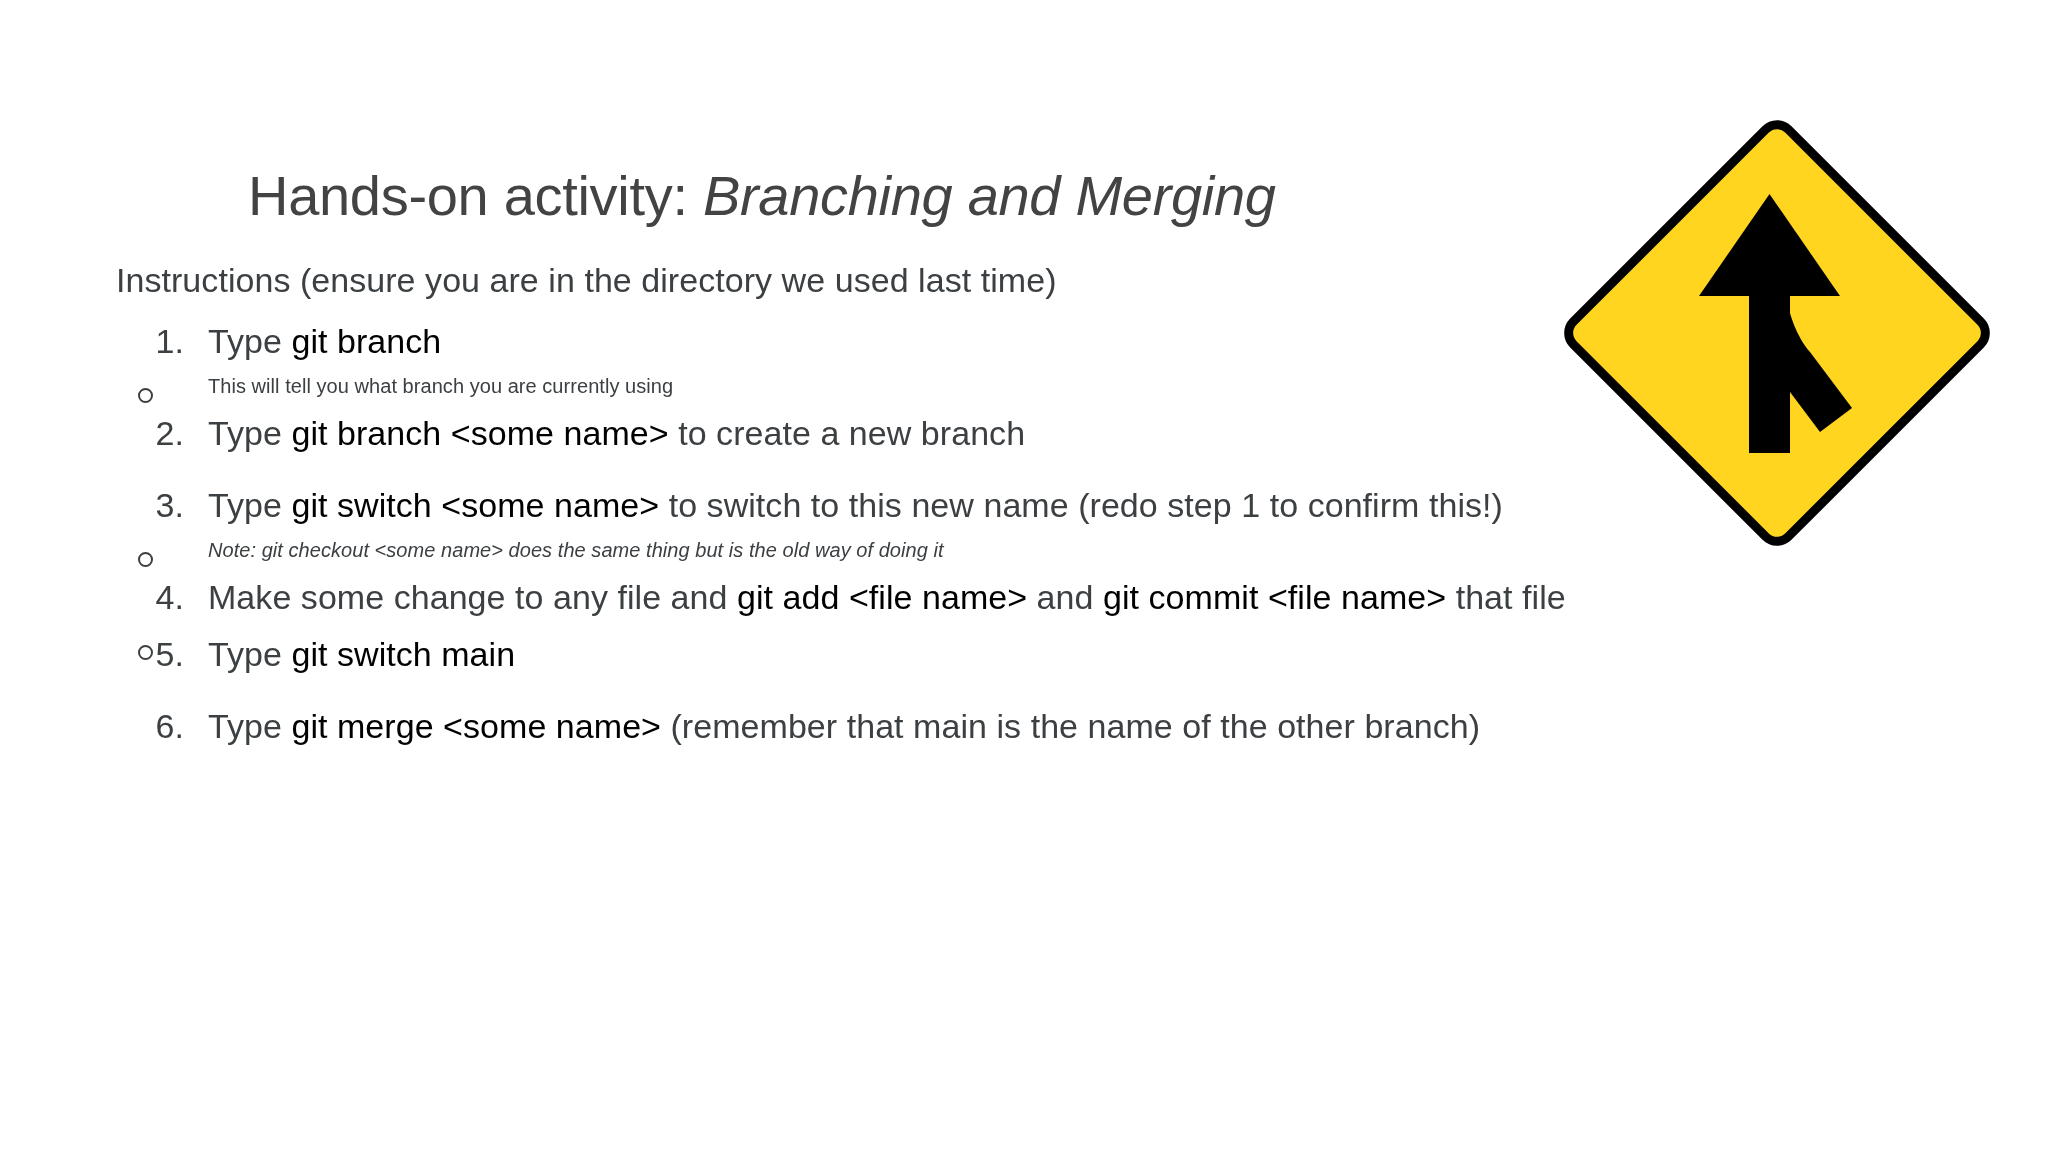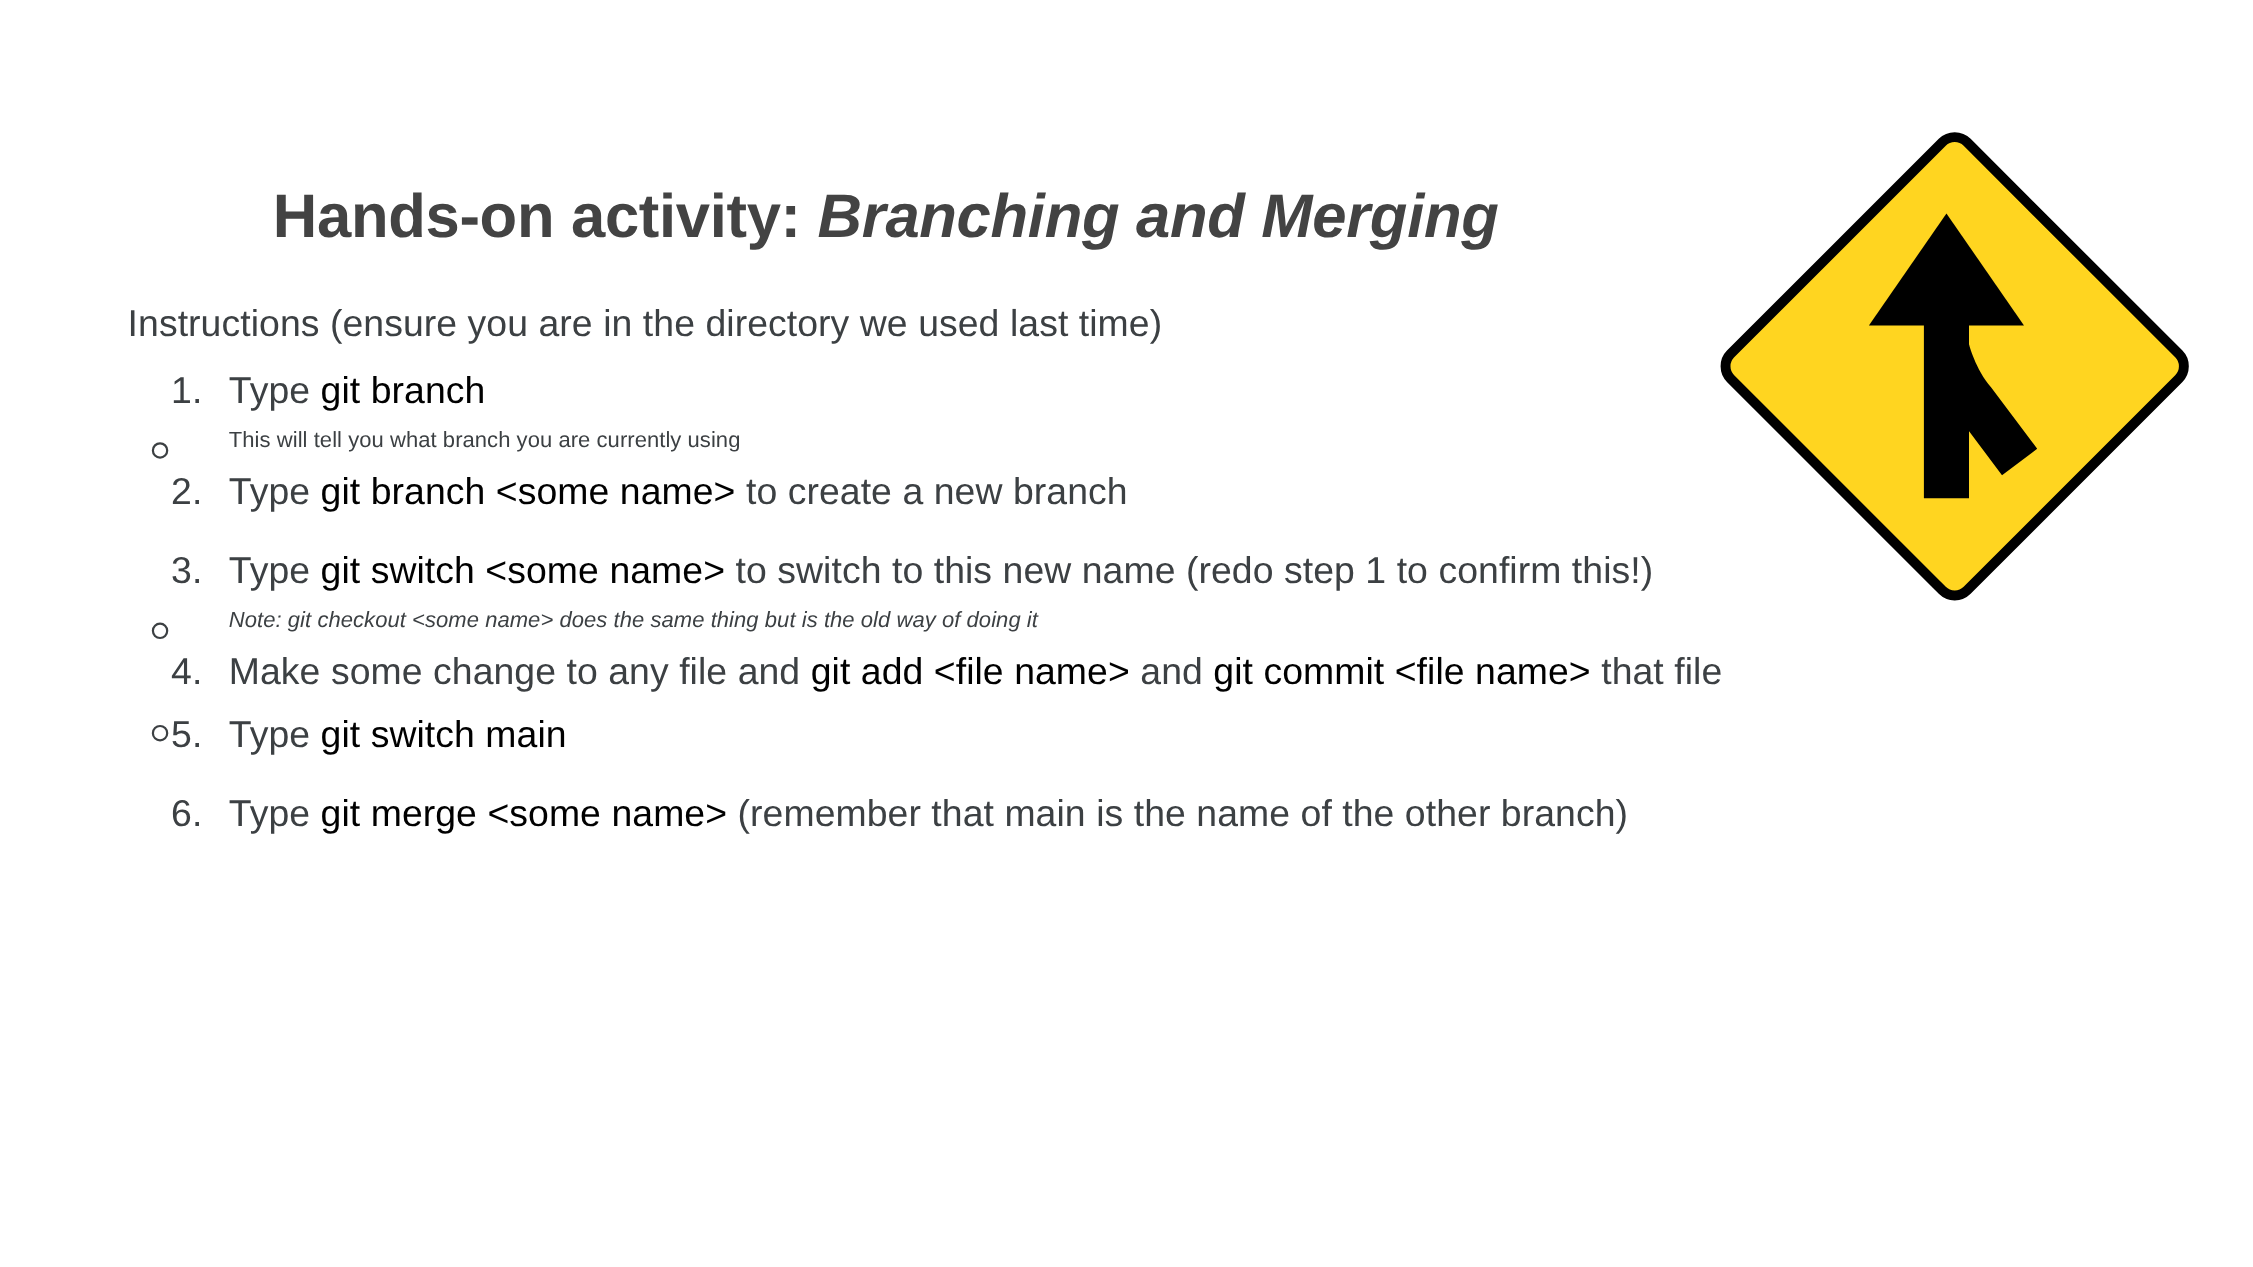--- a/index.html
+++ b/index.html
@@ -23,34 +23,34 @@
     background: #ffffff;
   }
 
   
   .slide-title {
     position: absolute;
     left: 248px;
     top: 126px;
     font-size: 56px;
     line-height: 1.15;
-    font-weight: 700;
+    font-weight: 400;
     color: #434343;
     white-space: nowrap;
     letter-spacing: -0.3px;
   }
   .slide-title .ital {
     font-style: italic;
   }
 
   
   .body-block {
     position: absolute;
     left: 116px;
-    top: 272px;
+    top: 258px;
     width: 1900px;
   }
 
   .intro-line {
     font-size: 34px;
     line-height: 1.32;
     color: #3c4043;
     margin: 0 0 16px 0;
     letter-spacing: 0.05px;
   }

